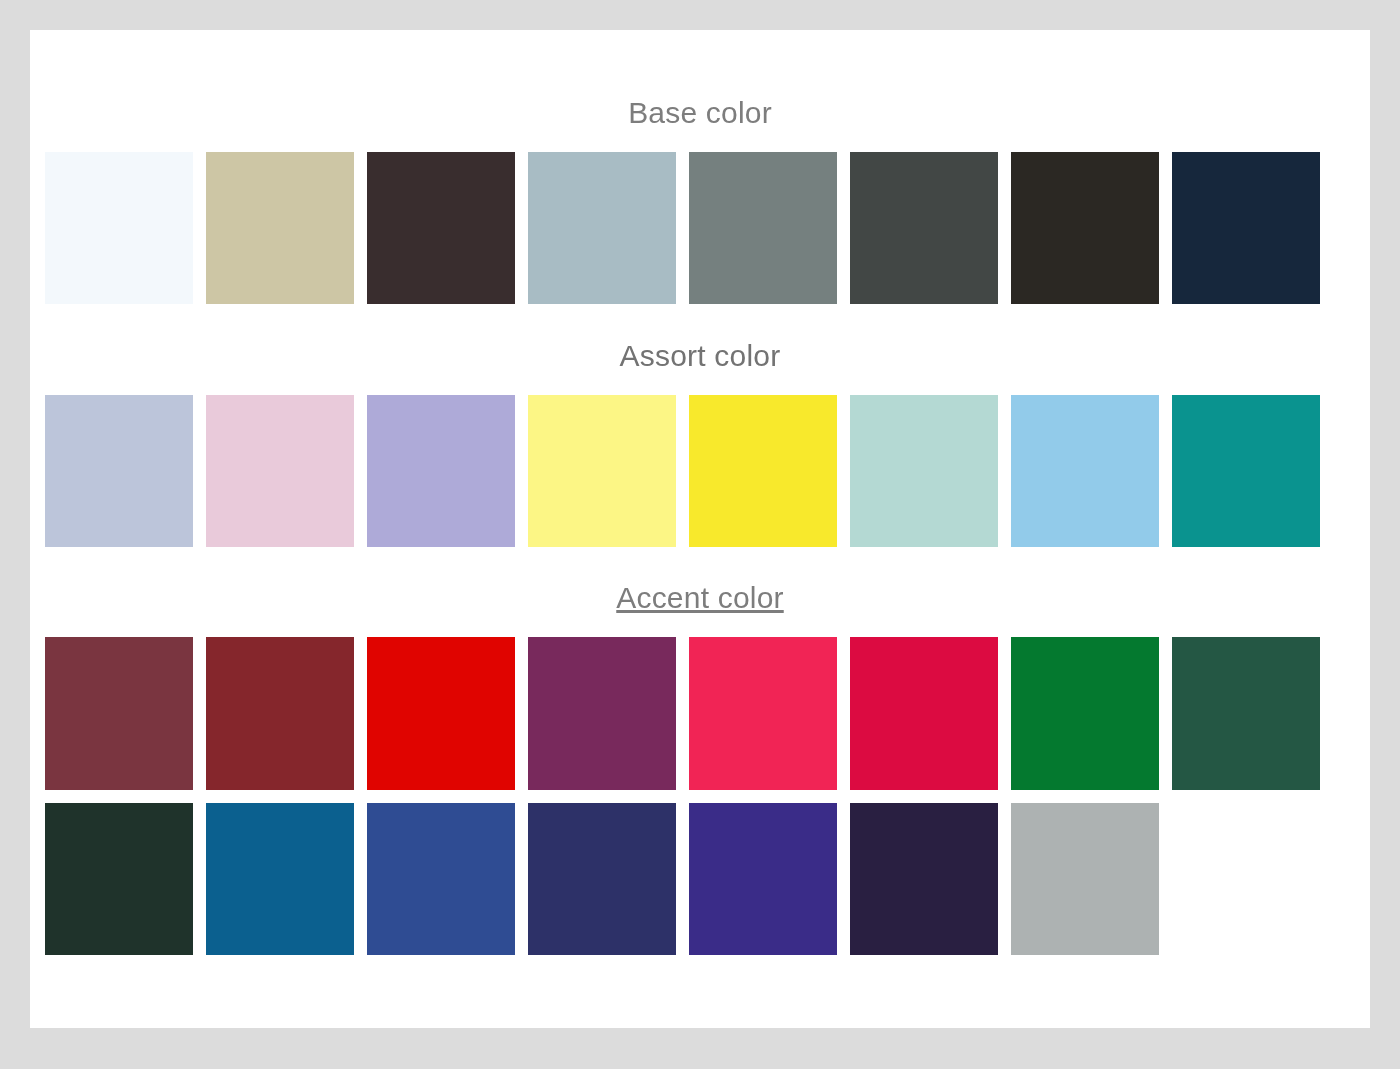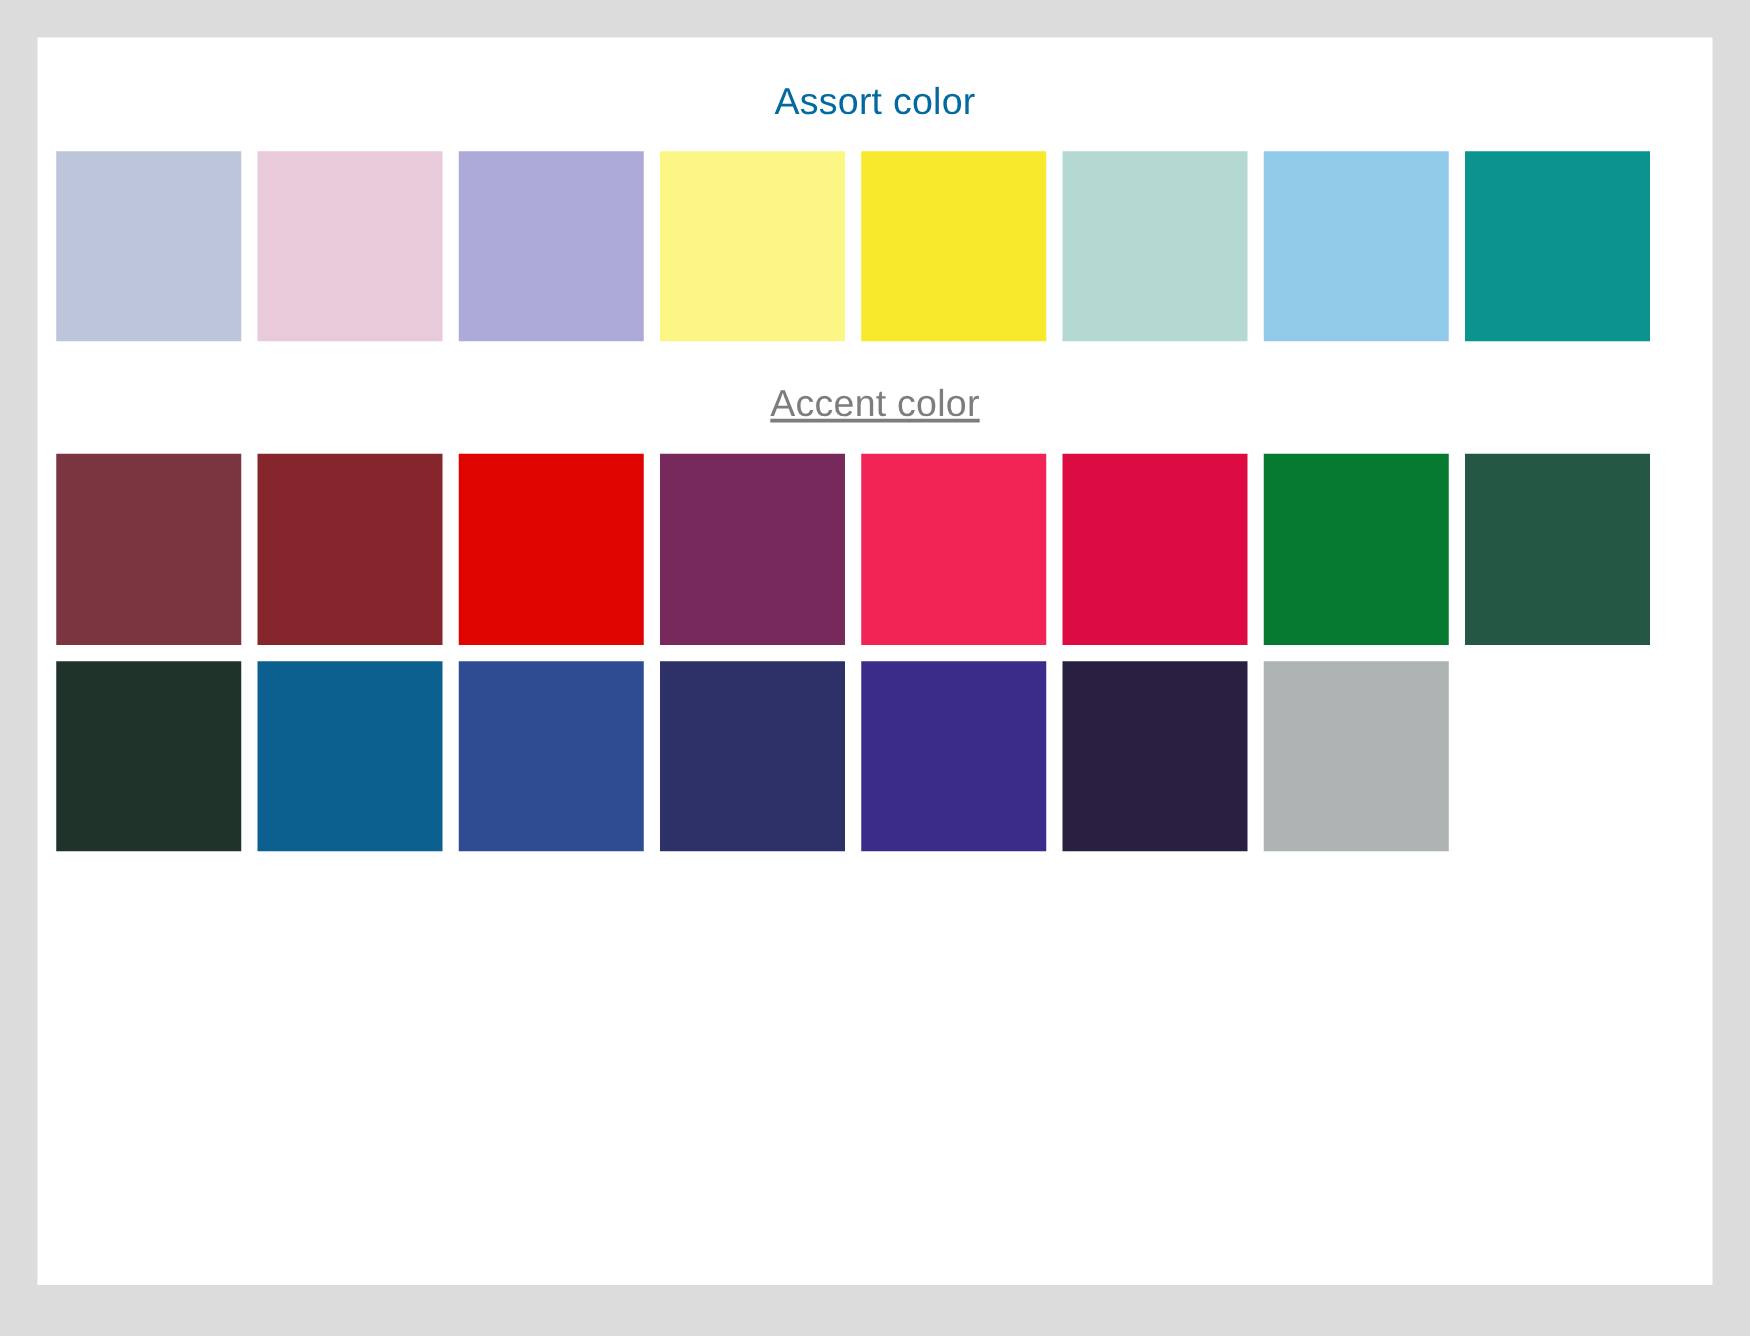--- a/index.html
+++ b/index.html
@@ -79,23 +79,36 @@
   .swatch.empty {
     background: transparent !important;
   }
 </style>
 </head>
 <body>
 
 <div id="palette-frame" style="background: rgb(220, 220, 220);">
   <div id="palette-card" style="background: rgb(255, 255, 255);">
 
+    <div class="section" id="section-base">
+      <div class="section-heading" style="color: rgb(125, 125, 125);">Base color</div>
+      <div class="swatch-row row-base-1">
+        <div class="swatch" style="background: rgb(243, 248, 252);"></div>
+        <div class="swatch" style="background: rgb(205, 198, 165);"></div>
+        <div class="swatch" style="background: rgb(57, 45, 46);"></div>
+        <div class="swatch" style="background: rgb(168, 188, 196);"></div>
+        <div class="swatch" style="background: rgb(117, 128, 127);"></div>
+        <div class="swatch" style="background: rgb(66, 71, 69);"></div>
+        <div class="swatch" style="background: rgb(43, 40, 35);"></div>
+        <div class="swatch" style="background: rgb(22, 39, 60);"></div>
+      </div>
+    </div>
 
     <div class="section" id="section-assort">
-      <div class="section-heading" style="color: #0369a1;">Assort color</div>
+      <div class="section-heading" style="color: #737373;">Assort color</div>
       <div class="swatch-row row-assort-1">
         <div class="swatch" style="background: rgb(188, 197, 218);"></div>
         <div class="swatch" style="background: rgb(233, 202, 218);"></div>
         <div class="swatch" style="background: rgb(174, 170, 216);"></div>
         <div class="swatch" style="background: rgb(252, 246, 133);"></div>
         <div class="swatch" style="background: rgb(248, 233, 44);"></div>
         <div class="swatch" style="background: rgb(180, 217, 211);"></div>
         <div class="swatch" style="background: rgb(146, 203, 234);"></div>
         <div class="swatch" style="background: rgb(10, 147, 143);"></div>
       </div>

